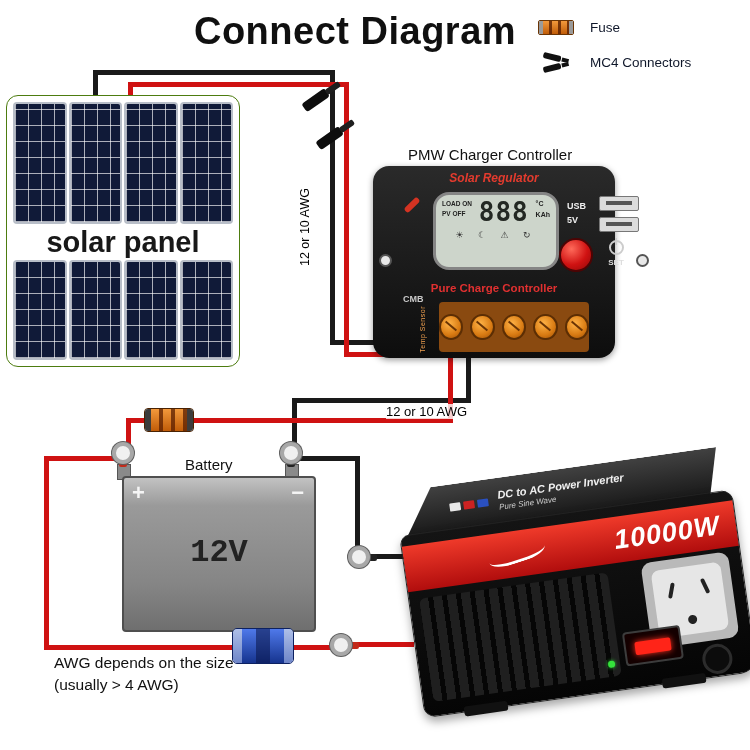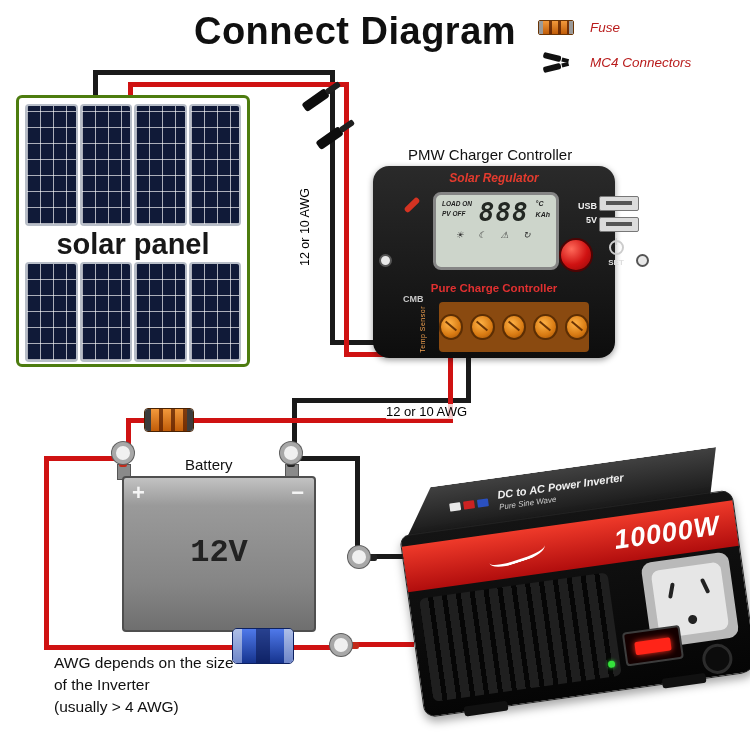--- a/index.html
+++ b/index.html
@@ -7,43 +7,43 @@
           font-family:"Liberation Sans",sans-serif;color:#111;}
 
   
   .title{position:absolute;left:105px;top:10px;width:500px;text-align:center;
          font-size:38px;font-weight:800;letter-spacing:.5px;color:#101010;}
 
   
   .legend{position:absolute;left:532px;top:14px;width:216px;z-index:7;}
   .lg-row{display:flex;align-items:center;gap:10px;height:26px;margin-bottom:9px;}
   .lg-ic{width:48px;display:flex;align-items:center;justify-content:center;}
-  .lg-label{font-size:13.5px;color:#b91c1c;white-space:nowrap;font-style:italic;}
+  .lg-label{font-size:13.5px;color:#0f172a;white-space:nowrap;}
   .lg-fuse{display:flex;align-items:center;border-radius:2px;overflow:hidden;border:1px solid #6a3404;}
   .lg-fuse .cap{width:4px;height:13px;background:#9a9a9a;}
   .lg-fuse .mid{width:26px;height:13px;
      background:repeating-linear-gradient(90deg,rgba(0,0,0,0) 0 6px,rgba(90,30,0,.8) 6px 9px),
                 linear-gradient(180deg,#f2993c,#c05c08);}
   .lg-fuseb{width:40px;height:19px;border-radius:3px;border:1px solid #10256b;position:relative;
      background:linear-gradient(180deg,#5d86f0,#1b3fa8);}
   .lg-fuseb::after{content:"";position:absolute;left:50%;top:0;bottom:0;width:12px;
      transform:translateX(-50%);background:rgba(10,20,70,.55);}
   .lg-ring{display:flex;align-items:center;}
   .lg-ring .stem{width:10px;height:6px;background:#b0b0b0;border-radius:1px;}
   .lg-ring .hoop{width:9px;height:9px;border:3px solid #8d8d8d;border-radius:50%;background:#eee;}
   .lg-mc4{display:flex;flex-direction:column;gap:3px;}
   .lg-mc4 .c{display:flex;align-items:center;}
   .lg-mc4 .c .b{width:18px;height:6px;background:#111;border-radius:2px;}
   .lg-mc4 .c .t{width:7px;height:4px;background:#111;margin-left:1px;}
   .lg-mc4 .c1{transform:rotate(14deg);}
   .lg-mc4 .c2{transform:rotate(-14deg);}
 
   
-  .spanel{position:absolute;left:16px;top:95px;width:234px;height:272px;box-sizing:border-box;
-     background:#fff;border:3px solid #4d7c0f;border-radius:6px;padding:8px;z-index:2;}
+  .spanel{position:absolute;left:6px;top:95px;width:234px;height:272px;box-sizing:border-box;
+     background:#fff;border:1px solid #4d7c0f;border-radius:12px;padding:8px;z-index:2;}
   .sp-row{display:flex;gap:6px;}
   .sp-cell{flex:1;border-radius:2px;background:#101a38;box-shadow:0 0 0 2px #b8bec8;
      background-image:repeating-linear-gradient(0deg,rgba(255,255,255,.65) 0 1px,rgba(0,0,0,0) 1px 16px),
                       repeating-linear-gradient(90deg,rgba(255,255,255,.65) 0 1px,rgba(0,0,0,0) 1px 13px);}
   .sp-row1{height:118px;}
   .sp-row2{height:96px;}
   .sp-label{height:40px;line-height:40px;text-align:center;font-size:29px;font-weight:600;color:#181818;}
 
   
   .wire{position:absolute;z-index:1;}
@@ -77,28 +77,28 @@
   .ctrl-label{position:absolute;left:408px;top:146px;font-size:15px;color:#111;z-index:2;}
   .ctrl{position:absolute;left:373px;top:166px;width:242px;height:192px;z-index:5;
      background:linear-gradient(180deg,#2a2a2a,#0d0d0d);border-radius:16px;
      box-shadow:0 2px 6px rgba(0,0,0,.4);}
   .ctrl-brand{position:absolute;top:5px;width:100%;text-align:center;color:#e33b2e;
      font-size:12px;font-weight:700;font-style:italic;}
   .ctrl-logo{position:absolute;left:30px;top:36px;width:18px;height:6px;background:#d43322;
      border-radius:3px;transform:rotate(-45deg);}
   .ctrl-hole{position:absolute;width:9px;height:9px;border-radius:50%;background:#e8e8e8;border:2px solid #555;}
   .lcd{position:absolute;left:60px;top:26px;width:126px;height:78px;box-sizing:border-box;
-     background:#cdd5cb;border:3px solid #858585;border-radius:8px;padding:5px 6px;font-style:italic;}
+     background:#cdd5cb;border:3px solid #858585;border-radius:16px;padding:5px 6px;}
   .lcd-top{display:flex;align-items:flex-start;gap:4px;}
   .lcd-flags{display:flex;flex-direction:column;gap:3px;font-size:6.5px;font-weight:700;color:#222;line-height:1.1;}
   .lcd-digits{flex:1;text-align:center;font-family:"DejaVu Sans Mono",monospace;font-size:26px;
      font-weight:700;color:#232823;line-height:.95;letter-spacing:1px;}
   .lcd-units{display:flex;flex-direction:column;gap:4px;font-size:7px;font-weight:700;color:#222;}
   .lcd-icons{margin-top:5px;text-align:center;font-size:9px;color:#333;letter-spacing:6px;}
-  .usb-lbls{position:absolute;left:194px;top:34px;width:30px;text-align:right;color:#eee;
+  .usb-lbls{position:absolute;left:194px;top:34px;width:30px;text-align:left;color:#eee;
      font-size:9px;font-weight:700;line-height:1.5;}
   .usb-ports{position:absolute;left:226px;top:30px;display:flex;flex-direction:column;gap:6px;}
   .usb-port{width:38px;height:13px;background:#dcdcdc;border:1px solid #777;border-radius:2px;position:relative;}
   .usb-port::after{content:"";position:absolute;left:6px;top:4px;right:6px;height:4px;background:#555;}
   .ctrl-btn{position:absolute;left:186px;top:72px;width:30px;height:30px;border-radius:50%;
      background:radial-gradient(circle at 35% 30%,#ff6a5a,#d01212 55%,#8e0808);border:2px solid #4d0404;}
   .set-col{position:absolute;left:226px;top:74px;width:34px;display:flex;flex-direction:column;
      align-items:center;gap:3px;color:#ddd;}
   .power-icon{width:11px;height:11px;border:2px solid #ccc;border-radius:50%;position:relative;}
   .power-icon span{position:absolute;left:50%;top:-4px;width:2px;height:7px;background:#ccc;transform:translateX(-50%);}
@@ -368,17 +368,16 @@
         </div>
       <div class="inv-green"></div>
       <div class="inv-port"></div>
     </div>
     <div class="inv-foot" style="left:40px"></div>
     <div class="inv-foot" style="right:50px"></div>
   </div>
 
   <div class="note">
     <div>AWG depends on the size</div>
-    <div>of the Inverter</div>
     <div>(usually &gt; 4 AWG)</div>
   </div>
 
 </div>
 
 </body></html>

